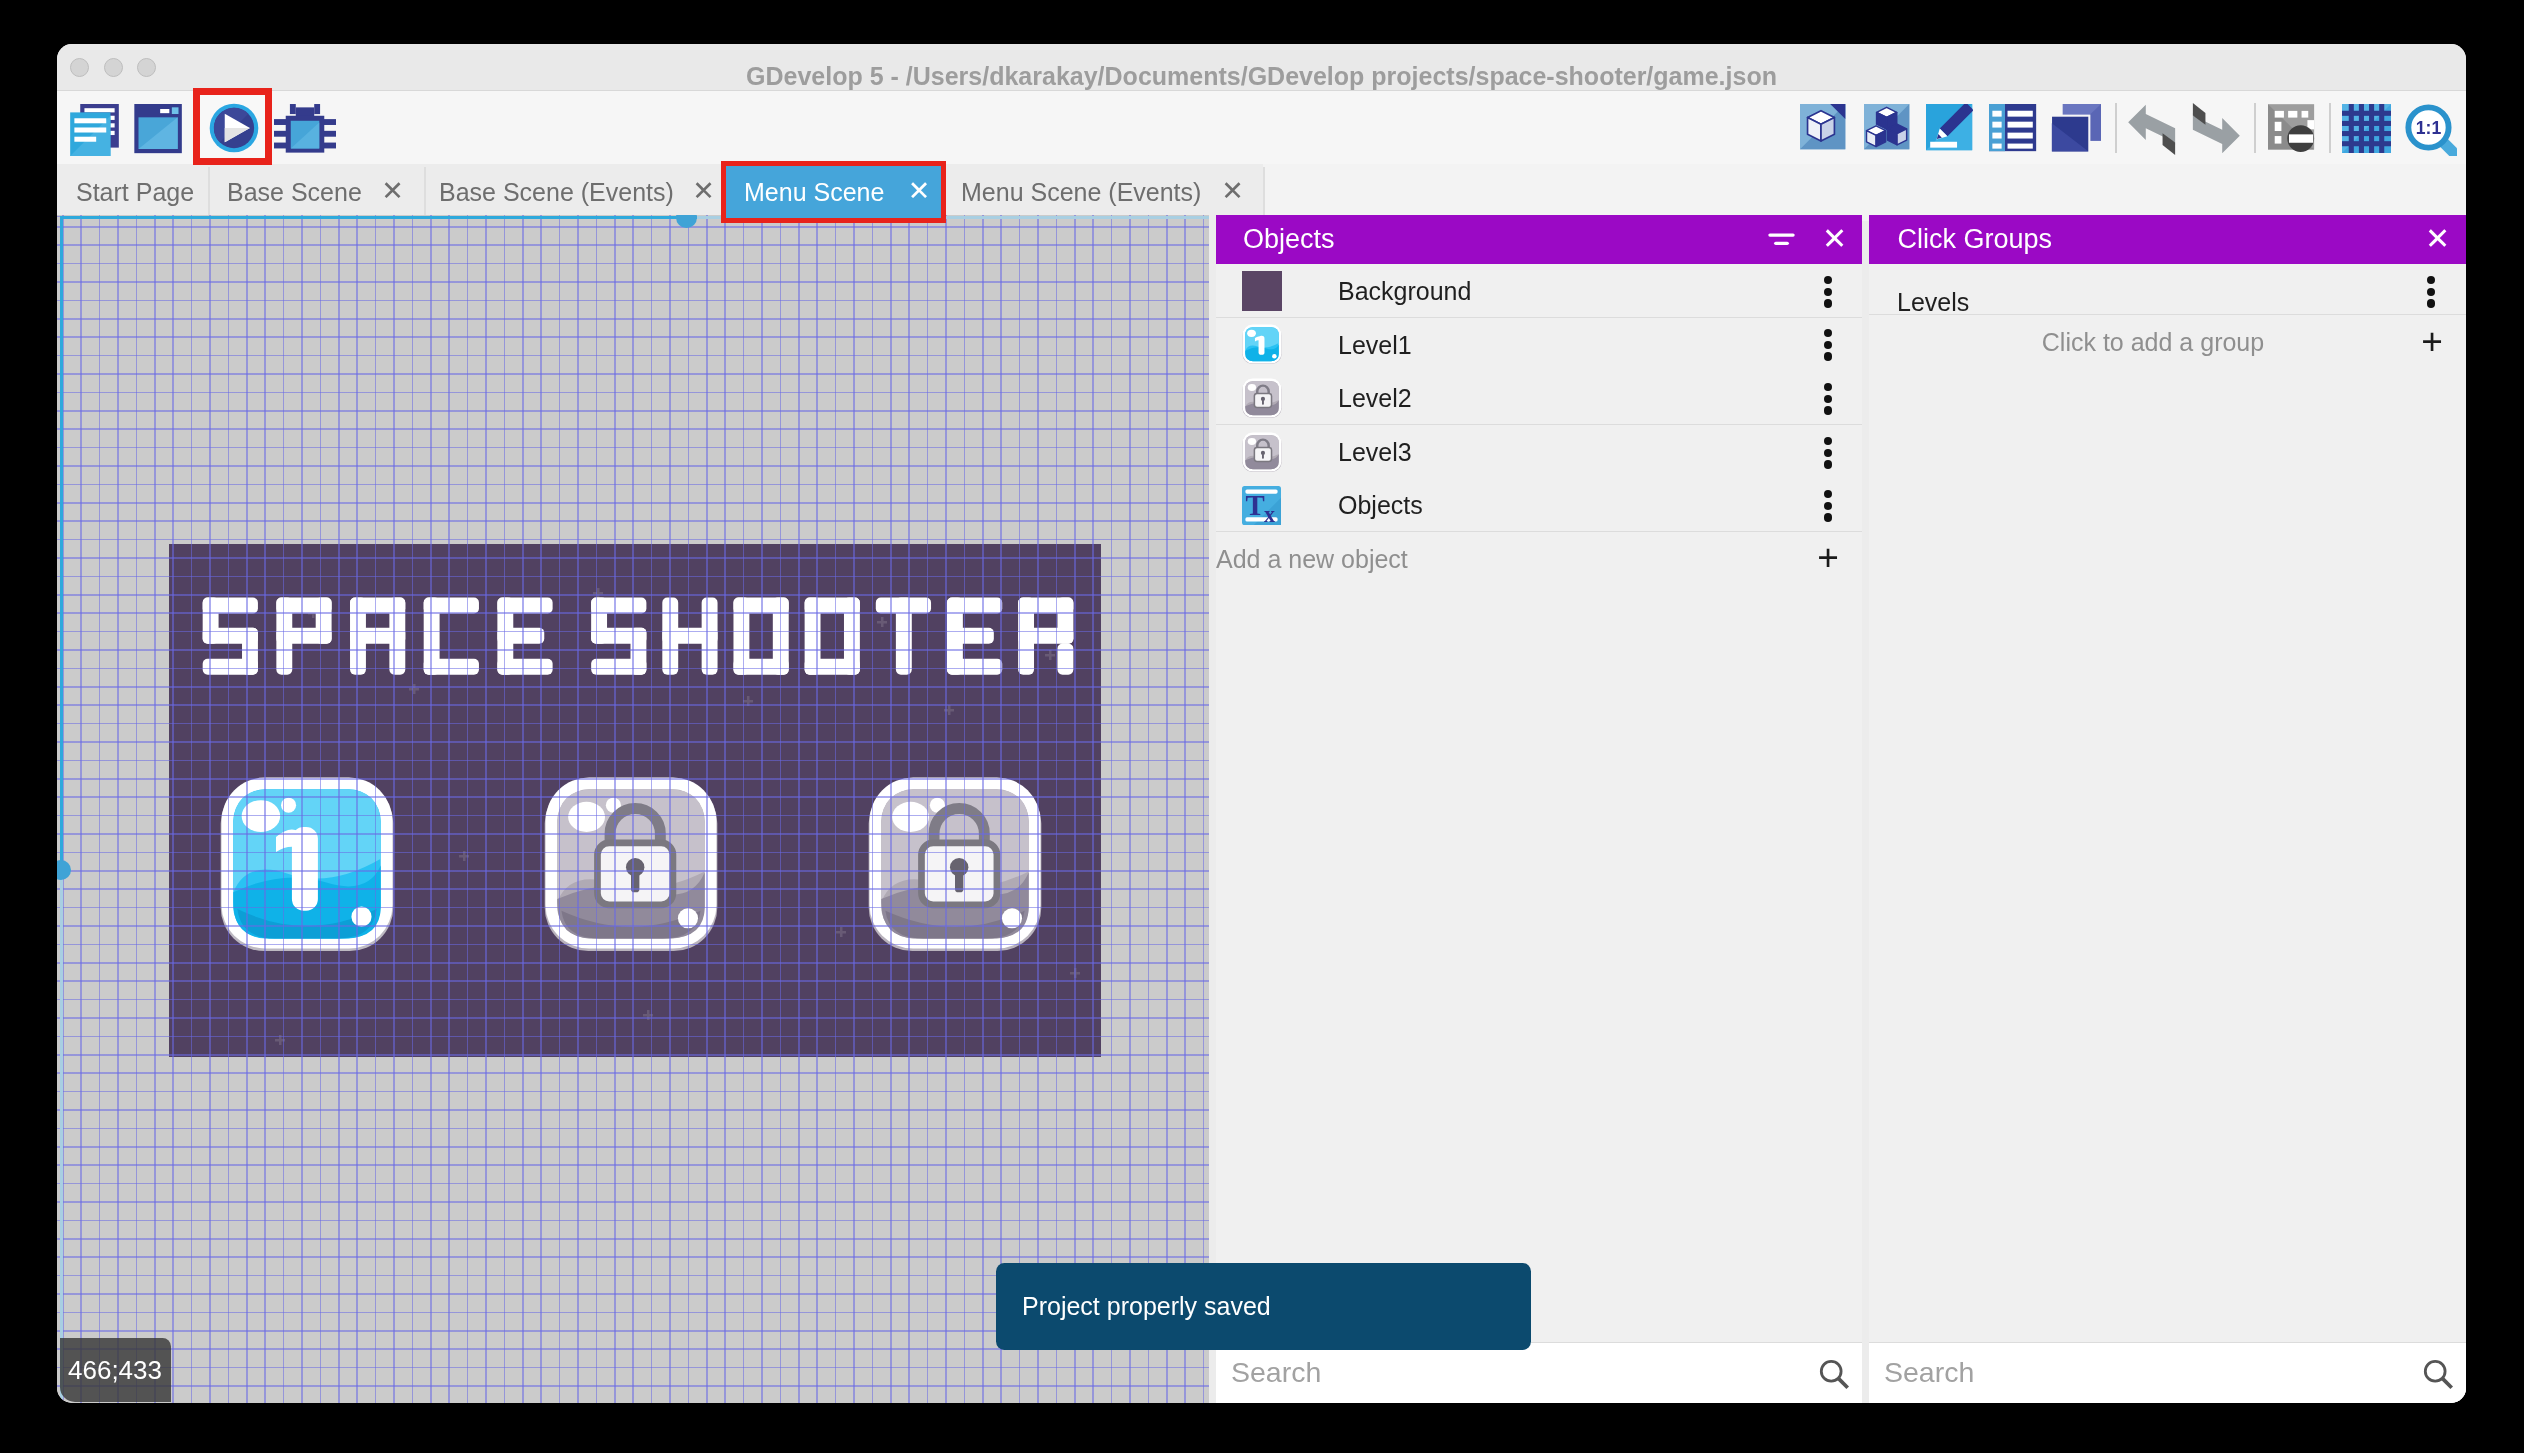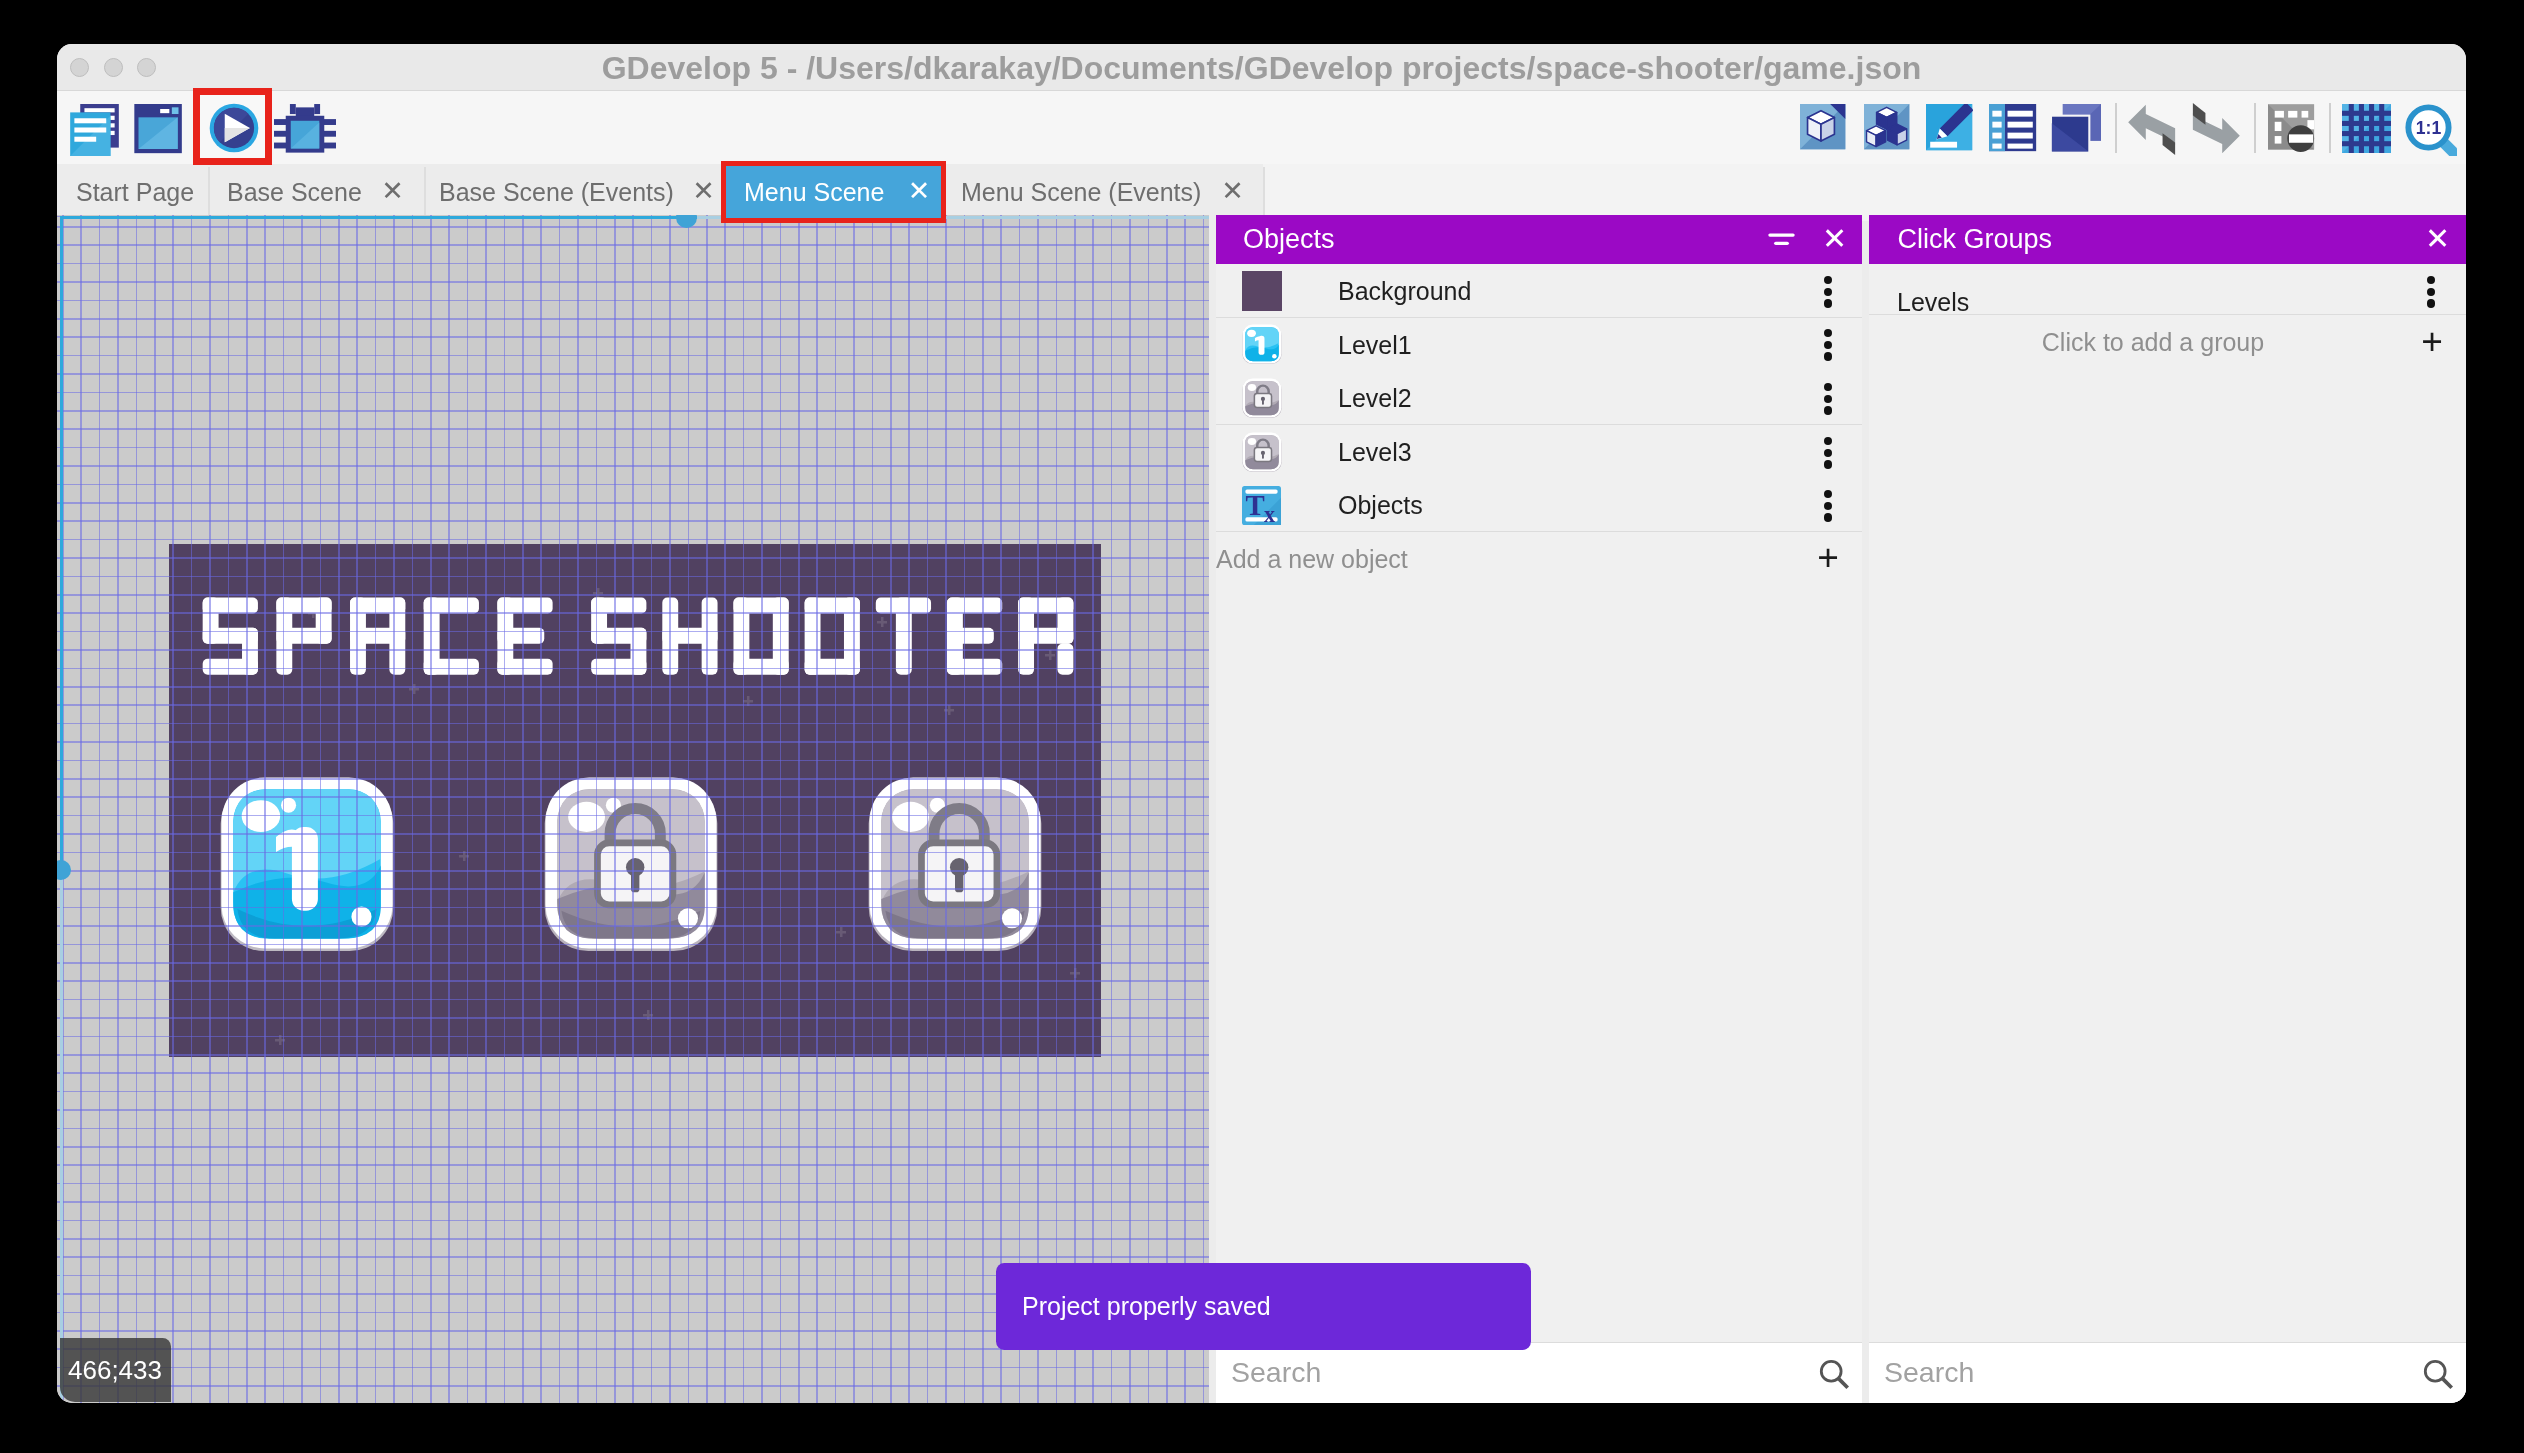--- a/index.html
+++ b/index.html
@@ -1,18 +1,18 @@
 <!DOCTYPE html>
 <html style="font-size:13.4px"><head><meta charset="utf-8"><style>
 *{margin:0;padding:0;box-sizing:border-box}
 html,body{width:2525px;height:1453px;background:#000;font-family:"Liberation Sans",sans-serif;overflow:hidden}
 #win{position:absolute;left:57px;top:44px;width:2409px;height:1359px;background:#ececec;border-radius:15px;overflow:hidden}
 #win *{position:absolute}
 #titlebar{left:0;top:0;width:100%;height:47px;background:#e9e9e9;border-bottom:1.7px solid #d8d8d8}
-#title{left:0;top:0;width:100%;height:47px;line-height:49px;text-align:center;font-size:32px;font-weight:bold;color:#9d9d9d}
+#title{left:0;top:8px;width:100%;height:47px;line-height:49px;text-align:center;font-size:25px;font-weight:bold;color:#9d9d9d}
 .tl{top:14.2px;width:19px;height:19px;border-radius:50%;background:#d4d4d4;border:1.3px solid #bdbdbd;z-index:6}
 #toolbar{left:0;top:47px;width:100%;height:73px;background:#f6f6f6}
 .tsep{top:59px;width:1.7px;height:50px;background:#cfcfcf;z-index:3}
 #tabbar{left:0;top:120px;width:1206px;height:57px;background:#ececec}
 #tabbar2{left:1206px;top:120px;width:1204px;height:57px;background:#f3f3f3}
 .tabsep{top:123px;width:1.7px;height:50px;background:#dedede}
 .tabtxt{top:120px;height:57px;line-height:57px;font-size:25px;color:#6e6e6e;white-space:nowrap}
 .tabx{top:120px;height:57px;line-height:55px;font-size:27px;color:#6e6e6e;width:33px;text-align:center}
 #mtab{left:664px;top:117px;width:225px;height:62px;background:#45a5da;border:5.9px solid #e8231b;z-index:2}
 #mtxt{left:687px;top:123px;height:50px;line-height:50px;color:#fff;font-size:25px;z-index:3;white-space:nowrap}
@@ -28,21 +28,21 @@
 #selleft{left:2.5px;top:0.8px;width:3.3px;height:657px;background:#2ea9dc}
 #selleft2{left:2.5px;top:658px;width:3.3px;height:530px;background:#a8cfe2}
 .dot{background:#3fa3d6;border-radius:50%}
 #coord{left:2.5px;top:1123px;width:111px;height:64px;background:rgba(56,56,56,.82);border-radius:0 8.4px 0 15px;color:#fff;font-size:26px;line-height:64px;text-align:center}
 .panel{top:171px;height:1188px;background:#f0f0f0}
 .phead{top:171px;height:49px;background:#9b09c5;color:#fff;font-size:27px;font-weight:500;line-height:49px}
 .prow{height:54px;border-bottom:1.7px solid #dcdcdc;background:#f0f0f0}
 .rowtxt{font-size:25px;color:#1f1f1f;white-space:nowrap}
 .dots3{width:8.4px;height:32px}
 .dots3 i{position:absolute;left:0;width:8.4px;height:8.4px;border-radius:50%;background:#111}
-#toast{left:939px;top:1219px;width:535px;height:87px;background:#6d28d9;border-radius:8.4px;color:#fff;font-size:25px;font-weight:500;line-height:87px;padding-left:26px;z-index:9}
+#toast{left:939px;top:1219px;width:535px;height:87px;background:#0c4a6e;border-radius:8.4px;color:#fff;font-size:25px;font-weight:500;line-height:87px;padding-left:26px;z-index:9}
 .search{top:1298px;height:61px;background:#fff;border-top:1.7px solid #dcdcdc;color:#a2a2a2;font-size:28.5px;line-height:59px}
 </style></head><body>
 <div id="win">
 <div id="titlebar"></div>
 <div id="title">GDevelop 5 - /Users/dkarakay/Documents/GDevelop projects/space-shooter/game.json</div>
 <div class="tl" style="left:13.4px"></div>
     <div class="tl" style="left:47px"></div>
     <div class="tl" style="left:80px"></div>
 <div id="toolbar"></div>
 <svg style="left:13.4px;top:60px;z-index:4" width="49" height="52" viewBox="0 0 58 62">

